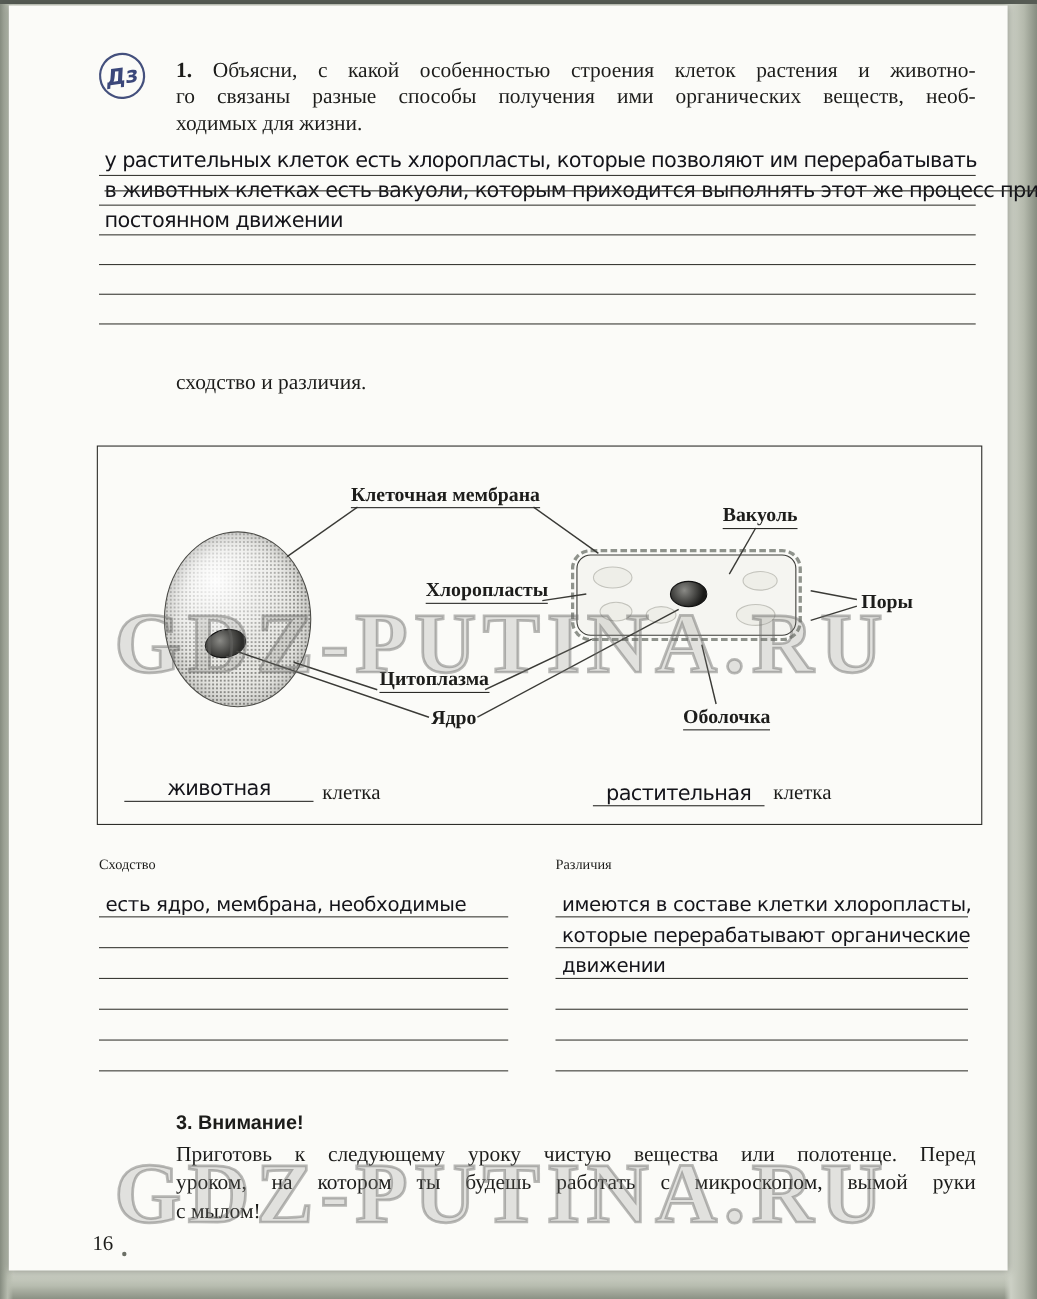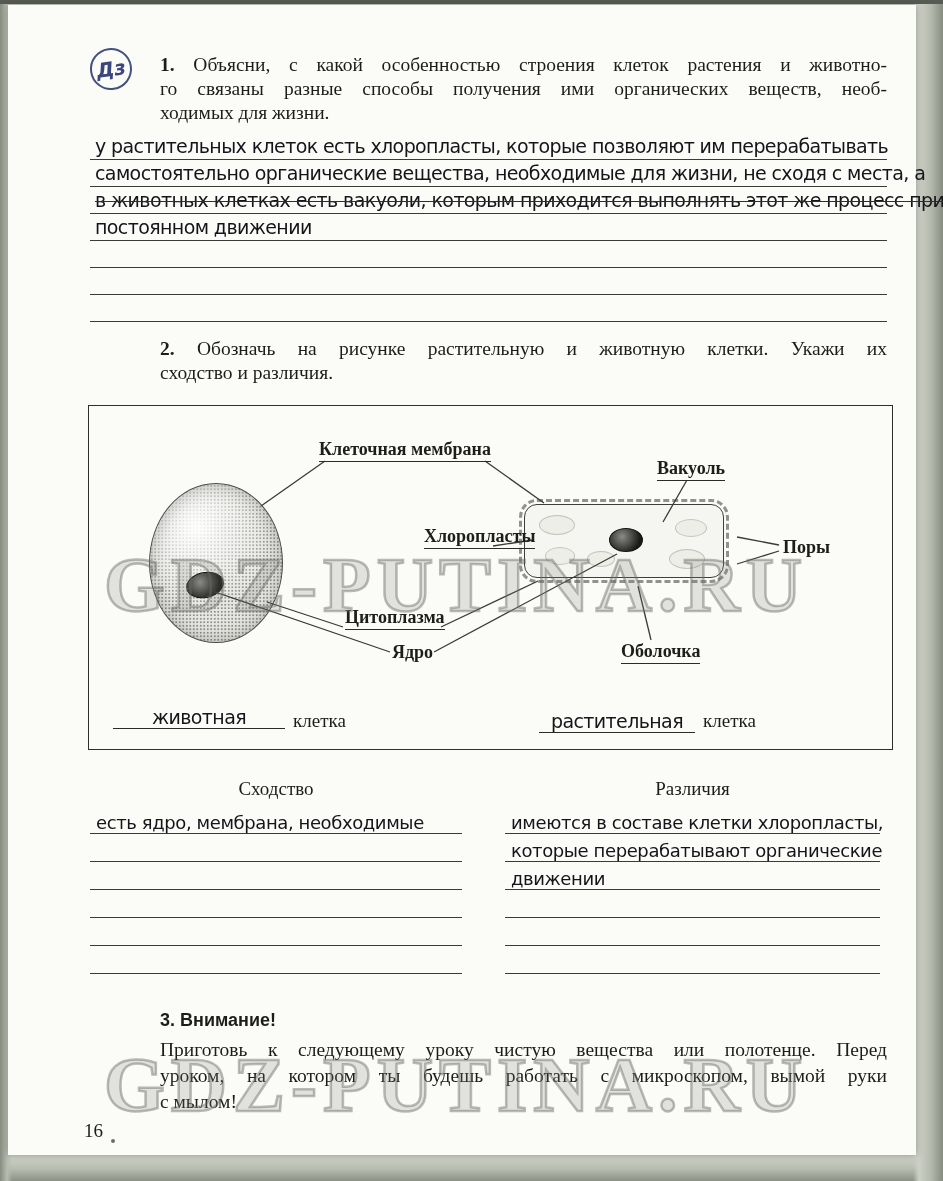--- a/index.html
+++ b/index.html
@@ -73,21 +73,21 @@
   .plant-cell {
     position:absolute; left:2px; top:2px; right:2px; bottom:2px;
     border:1.5px solid #3d3d39; border-radius:13px; background:#f5f5f1;
   }
   .organelle { position:absolute; border:1px solid #c3c3bc; border-radius:50%; background:#eeeee8; }
   .fig-answer-line {
     position:absolute; border-bottom:1.5px solid #2b2b28; height:27px;
     display:flex; align-items:flex-end; justify-content:center; box-sizing:border-box;
   }
   .fig-caption { position:absolute; font-size:19px; }
-  .col-header { position:absolute; font-size:19px; text-align:center; }
+  .col-header { position:absolute; font-size:13px; text-align:left; }
   .col-block { position:absolute; }
   .col-row {
     height:28px; border-bottom:1.4px solid #3b3b36;
     display:flex; align-items:flex-end; padding-left:6px; box-sizing:border-box;
     white-space:nowrap; overflow:visible;
   }
   .col-row .hand { font-size:18px; letter-spacing:-0.4px; }
   .t3-title { font-family:"Liberation Sans", sans-serif; font-weight:bold; font-size:18px; }
   .t3-par { font-size:19.5px; line-height:26px; margin-top:6px; }
   .page-num { position:absolute; left:84px; top:1120px; font-size:19px; font-weight:normal; }
@@ -110,35 +110,31 @@
     <div class="q-just"><span class="b">1.</span> <span>Объясни, с какой особенностью строения клеток растения и животно-</span></div>
     <div class="q-just"><span>го связаны разные способы получения ими органических веществ, необ-</span></div>
     <div><span>ходимых для жизни.</span></div>
   </div>
 
   <div class="abs" style="left:90px; top:133px; width:797px; z-index:10;">
     <div class="rule-row">
         <span class="hand">у растительных клеток есть хлоропласты, которые позволяют им перерабатывать</span>
       </div>
     <div class="rule-row">
-        <span class="hand">самостоятельно органические вещества, необходимые для жизни, не сходя с места, а</span>
-      </div>
-    <div class="rule-row">
         <span class="hand struck">в животных клетках есть вакуоли, которым приходится выполнять этот же процесс при</span>
       </div>
     <div class="rule-row">
         <span class="hand">постоянном движении</span>
       </div>
     <div class="rule-row"></div>
     <div class="rule-row"></div>
     <div class="rule-row"></div>
   </div>
 
   <div class="abs q-block" style="left:160px; top:337px; width:727px; z-index:10;">
-    <div class="q-just"><span class="b">2.</span> <span>Обозначь на рисунке растительную и животную клетки. Укажи их</span></div>
     <div><span>сходство и различия.</span></div>
   </div>
 
   <div class="figure-box">
     <svg class="fig-lines" width="802" height="342" viewBox="0 0 802 342">
       <line x1="236" y1="55" x2="172" y2="100" stroke="#3a3a36" stroke-width="1.3"></line>
       <line x1="396" y1="55" x2="455" y2="97" stroke="#3a3a36" stroke-width="1.3"></line>
       <line x1="598" y1="74" x2="574" y2="116" stroke="#3a3a36" stroke-width="1.3"></line>
       <line x1="404" y1="140" x2="444" y2="134" stroke="#3a3a36" stroke-width="1.3"></line>
       <line x1="690" y1="139" x2="648" y2="131" stroke="#3a3a36" stroke-width="1.3"></line>
@@ -160,21 +156,21 @@
         <div class="organelle" style="left:20px; top:42px; width:28px; height:16px;"></div>
         <div class="organelle" style="left:150px; top:14px; width:30px; height:16px;"></div>
         <div class="organelle" style="left:144px; top:44px; width:34px; height:18px;"></div>
         <div class="organelle" style="left:62px; top:46px; width:26px; height:14px;"></div>
         <div class="nucleus" style="left:84px; top:23px; width:32px; height:22px;"></div>
       </div>
     </div>
 
     <div class="fig-label ul" style="left:230px; top:33px;">Клеточная мембрана</div>
     <div class="fig-label ul" style="left:568px; top:52px;">Вакуоль</div>
-    <div class="fig-label ul" style="left:298px; top:120px;margin-left:37px;">Хлоропласты</div>
+    <div class="fig-label ul" style="left:298px; top:120px;">Хлоропласты</div>
     <div class="fig-label" style="left:694px; top:131px;">Поры</div>
     <div class="fig-label ul" style="left:256px; top:201px;">Цитоплазма</div>
     <div class="fig-label" style="left:303px; top:236px;">Ядро</div>
     <div class="fig-label ul" style="left:532px; top:235px;">Оболочка</div>
 
     <div class="fig-answer-line" style="left:24px; top:296px; width:172px;">
       <span class="hand">животная</span>
     </div>
     <div class="fig-caption" style="left:204px; top:304px;">клетка</div>
     <div class="fig-answer-line" style="left:450px; top:300px; width:156px;">

